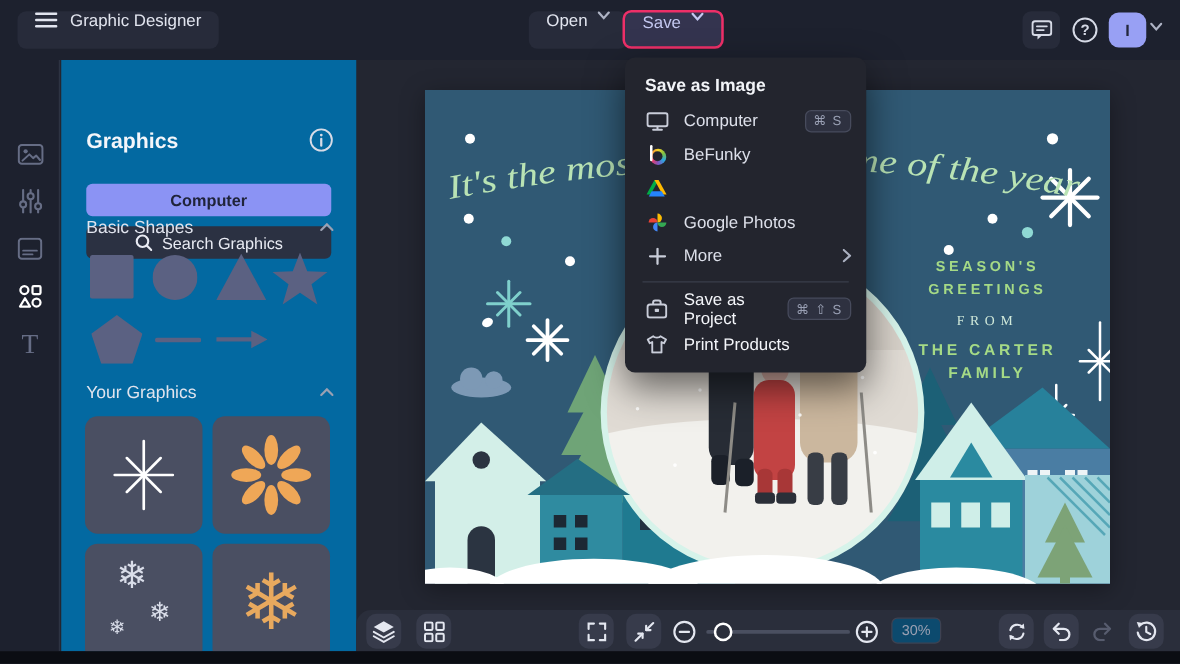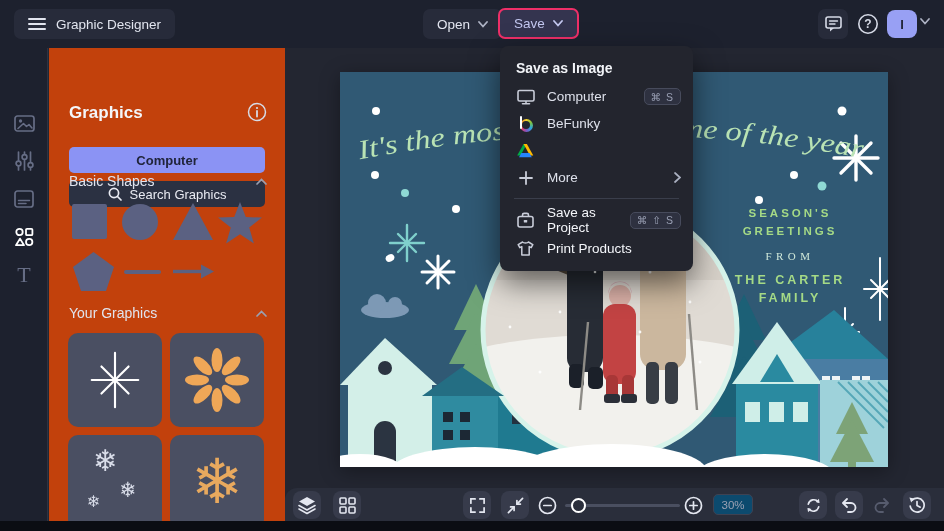--- a/index.html
+++ b/index.html
@@ -2,21 +2,21 @@
 <html><head>
 <meta charset="utf-8">
 <style>
   * { margin:0; padding:0; box-sizing:border-box; }
   body { background:#0b0d13; }
   .frame { position:relative; width:944px; height:531px; background:#232631; overflow:hidden;
            font-family:"Liberation Sans", sans-serif; }
 
   
   .topbar { position:absolute; left:0; top:0; width:944px; height:48px; background:#1d212e; z-index:30; }
-  .chip { position:absolute; display:flex; align-items:center; gap:10px; background:#272b3a;
+  .chip { position:absolute; display:flex; gap:10px; background:#272b3a;
           border-radius:7px; color:#e2e5ef; font-size:13.5px; padding:0 14px; height:30px; top:9px; }
   .open-btn { left:423px; gap:8px; }
   .save-btn { left:498px; top:8px; height:31px; background:#34344f; border:2.5px solid #ee2f68;
               color:#c3c7f0; gap:8px; }
   .tb-iconbtn { position:absolute; top:9px; width:30px; height:30px; background:#272b3a; border-radius:7px;
                 display:flex; align-items:center; justify-content:center; color:#d6dae6; }
   .help-btn { position:absolute; top:9px; width:30px; height:30px; display:flex; align-items:center;
               justify-content:center; color:#d6dae6; }
   .avatar { position:absolute; left:887px; top:10px; width:30px; height:28px; background:#98a0f4;
             border-radius:8px; color:#23273c; font-weight:bold; font-size:13px; display:flex;
@@ -25,21 +25,21 @@
 
   
   .rail { position:absolute; left:0; top:48px; width:48px; height:473px; background:#1d212e;
           border-right:1px solid #2d3342; z-index:5; }
   .rail-item { position:absolute; left:9px; width:30px; height:30px; display:flex; align-items:center;
                justify-content:center; color:#666d85; }
   .rail-item.active { color:#ffffff; }
   .rail-T { font-family:"Liberation Serif", serif; font-size:22px; }
 
   
-  .panel { position:absolute; left:49px; top:48px; width:236px; height:473px; background:#c2410c;
+  .panel { position:absolute; left:49px; top:48px; width:236px; height:473px; background:#0369a1;
            overflow:hidden; z-index:5; }
   .panel-title { position:absolute; left:20px; top:55px; font-size:17px; font-weight:bold; color:#f4f6fa; }
   .info-btn { position:absolute; left:236px-0; right:18px; top:54px; color:#d7dbe6; }
   .computer-btn { position:absolute; left:20px; top:50px; width:196px; height:26px; background:#8b93f4;
                   border-radius:5px; color:#20243a; font-size:13px; font-weight:bold; display:flex;
                   align-items:center; justify-content:center; top:51px; }
   .search-btn { position:absolute; left:20px; top:85px; width:196px; height:26px; background:#2b3142;
                 border-radius:5px; color:#e9ebf3; font-size:13px; display:flex; align-items:center;
                 justify-content:center; gap:8px;text-align:right; }
   .section-head { position:absolute; left:20px; right:18px; display:flex; align-items:center;
@@ -526,20 +526,31 @@
     <div class="menu-item">
       <span class="mi-icon">
         <svg width="17" height="15" viewBox="0 0 18.6 16">
           <path d="M7.2 0.8 L10.8 0.8 L3.8 13.6 L0.2 13.6 Z" fill="#00ac47"></path>
           <path d="M7.2 0.8 L10.8 0.8 L17.8 13.6 L14.2 13.6 Z" fill="#ffba00"></path>
           <path d="M2.2 15.4 L4.8 10.8 L13.6 10.8 L16.2 15.4 Z" fill="#2684fc"></path>
         </svg>
       </span>
     </div>
 
+    <div class="menu-item">
+      <span class="mi-icon">
+        <svg width="16" height="16" viewBox="0 0 18 18">
+          <path d="M1 9 A4 4 0 0 1 9 9 Z" fill="#ea4335"></path>
+          <path d="M9 1 A4 4 0 0 1 9 9 Z" fill="#fbbc04"></path>
+          <path d="M17 9 A4 4 0 0 1 9 9 Z" fill="#34a853"></path>
+          <path d="M9 17 A4 4 0 0 1 9 9 Z" fill="#4285f4"></path>
+        </svg>
+      </span>
+      <span class="grow">Google Photos</span>
+    </div>
 
     <div class="menu-item">
       <span class="mi-icon">
         <svg width="14" height="14" viewBox="0 0 14 14">
           <line x1="7" y1="1" x2="7" y2="13" stroke="currentColor" stroke-width="1.8" stroke-linecap="round"></line>
           <line x1="1" y1="7" x2="13" y2="7" stroke="currentColor" stroke-width="1.8" stroke-linecap="round"></line>
         </svg>
       </span>
       <span class="grow">More</span>
       <svg class="chev-r" width="7" height="11" viewBox="0 0 7 11">

